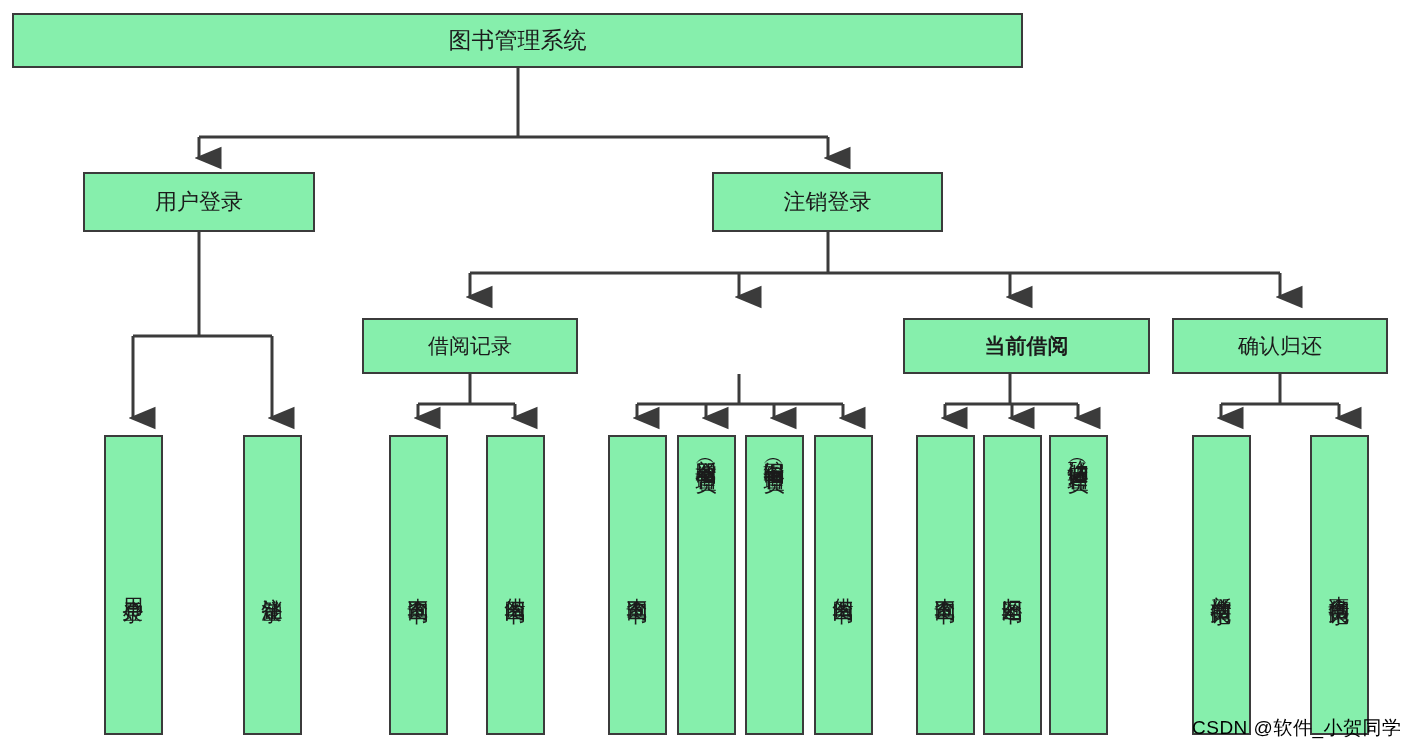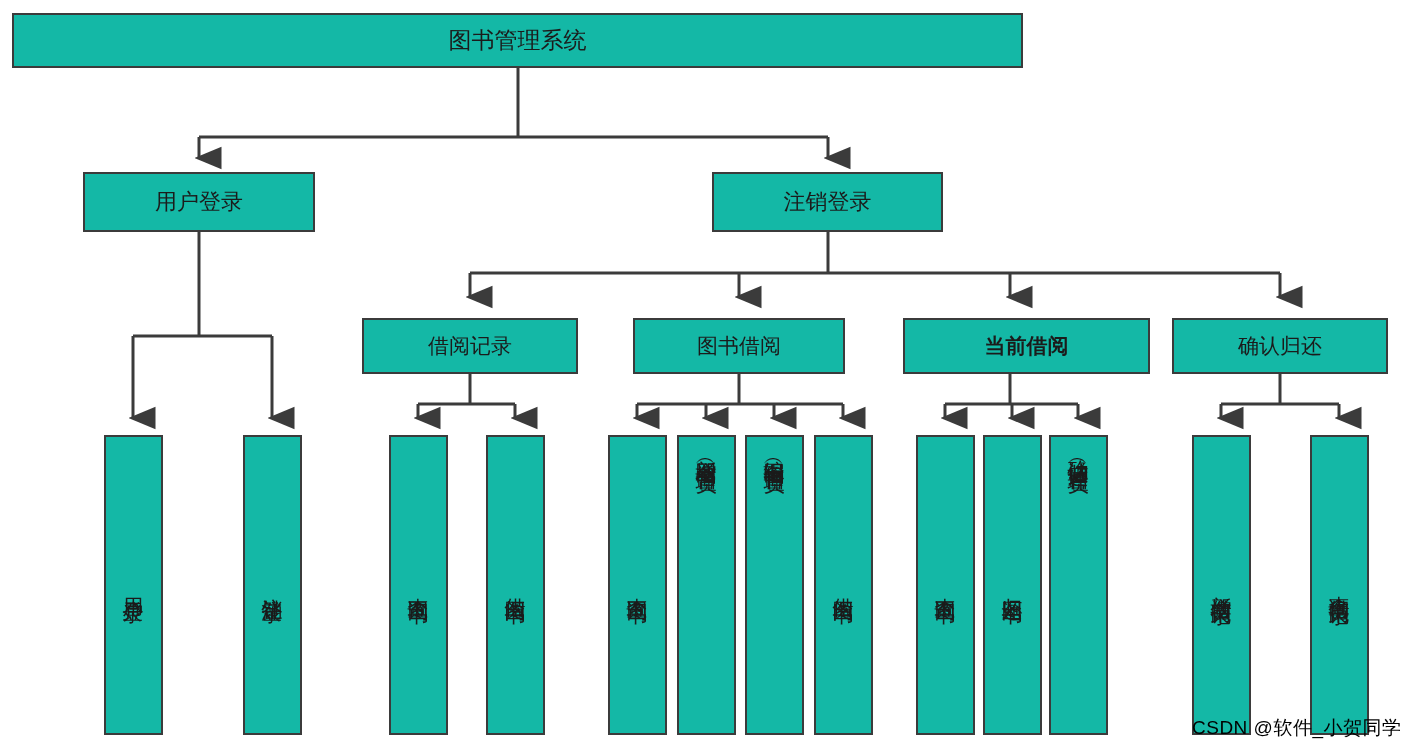--- a/index.html
+++ b/index.html
@@ -22,21 +22,21 @@
     left: 0;
     top: 0;
     width: 1405px;
     height: 747px;
     pointer-events: none;
   }
   .node {
     position: absolute;
     box-sizing: border-box;
     border: 2.5px solid #3b3b3b;
-    background: #14b8a6;
+    background: #86efac;
     color: #1b1b1b;
     display: flex;
     align-items: center;
     justify-content: center;
     text-align: right;
     line-height: 1.18;
   }
   .node.root  { font-size: 23px; }
   .node.lvl1  { font-size: 22px; }
   .node.lvl2  { font-size: 21px; }
@@ -113,21 +113,20 @@
       <path d="M 1339 404 L 1339 418" marker-end="url(#arrow)"></path>
     </g>
   </svg>
 
   <div class="node root" style="left:12px; top:13px; width:1011px; height:55px;">图书管理系统</div>
 
   <div class="node lvl1" style="left:83px; top:172px; width:232px; height:60px;">用户登录</div>
   <div class="node lvl1" style="left:712px; top:172px; width:231px; height:60px;">注销登录</div>
 
   <div class="node lvl2" style="left:362px; top:318px; width:216px; height:56px;">借阅记录</div>
-  <div class="node lvl2" style="left:633px; top:318px; width:212px; height:56px;">图书借阅</div>
   <div class="node lvl2" style="left:903px; top:318px; width:247px; height:56px;font-weight:bold;">当前借阅</div>
   <div class="node lvl2" style="left:1172px; top:318px; width:216px; height:56px;">确认归还</div>
 
   <div class="node leaf" style="left:104px; top:435px; width:59px; height:300px;">用户登录</div>
   <div class="node leaf" style="left:243px; top:435px; width:59px; height:300px;">注销登录</div>
 
   <div class="node leaf" style="left:389px; top:435px; width:59px; height:300px;">查询图书</div>
   <div class="node leaf" style="left:486px; top:435px; width:59px; height:300px;">借阅图书</div>
 
   <div class="node leaf" style="left:608px; top:435px; width:59px; height:300px;">查询图书</div>

